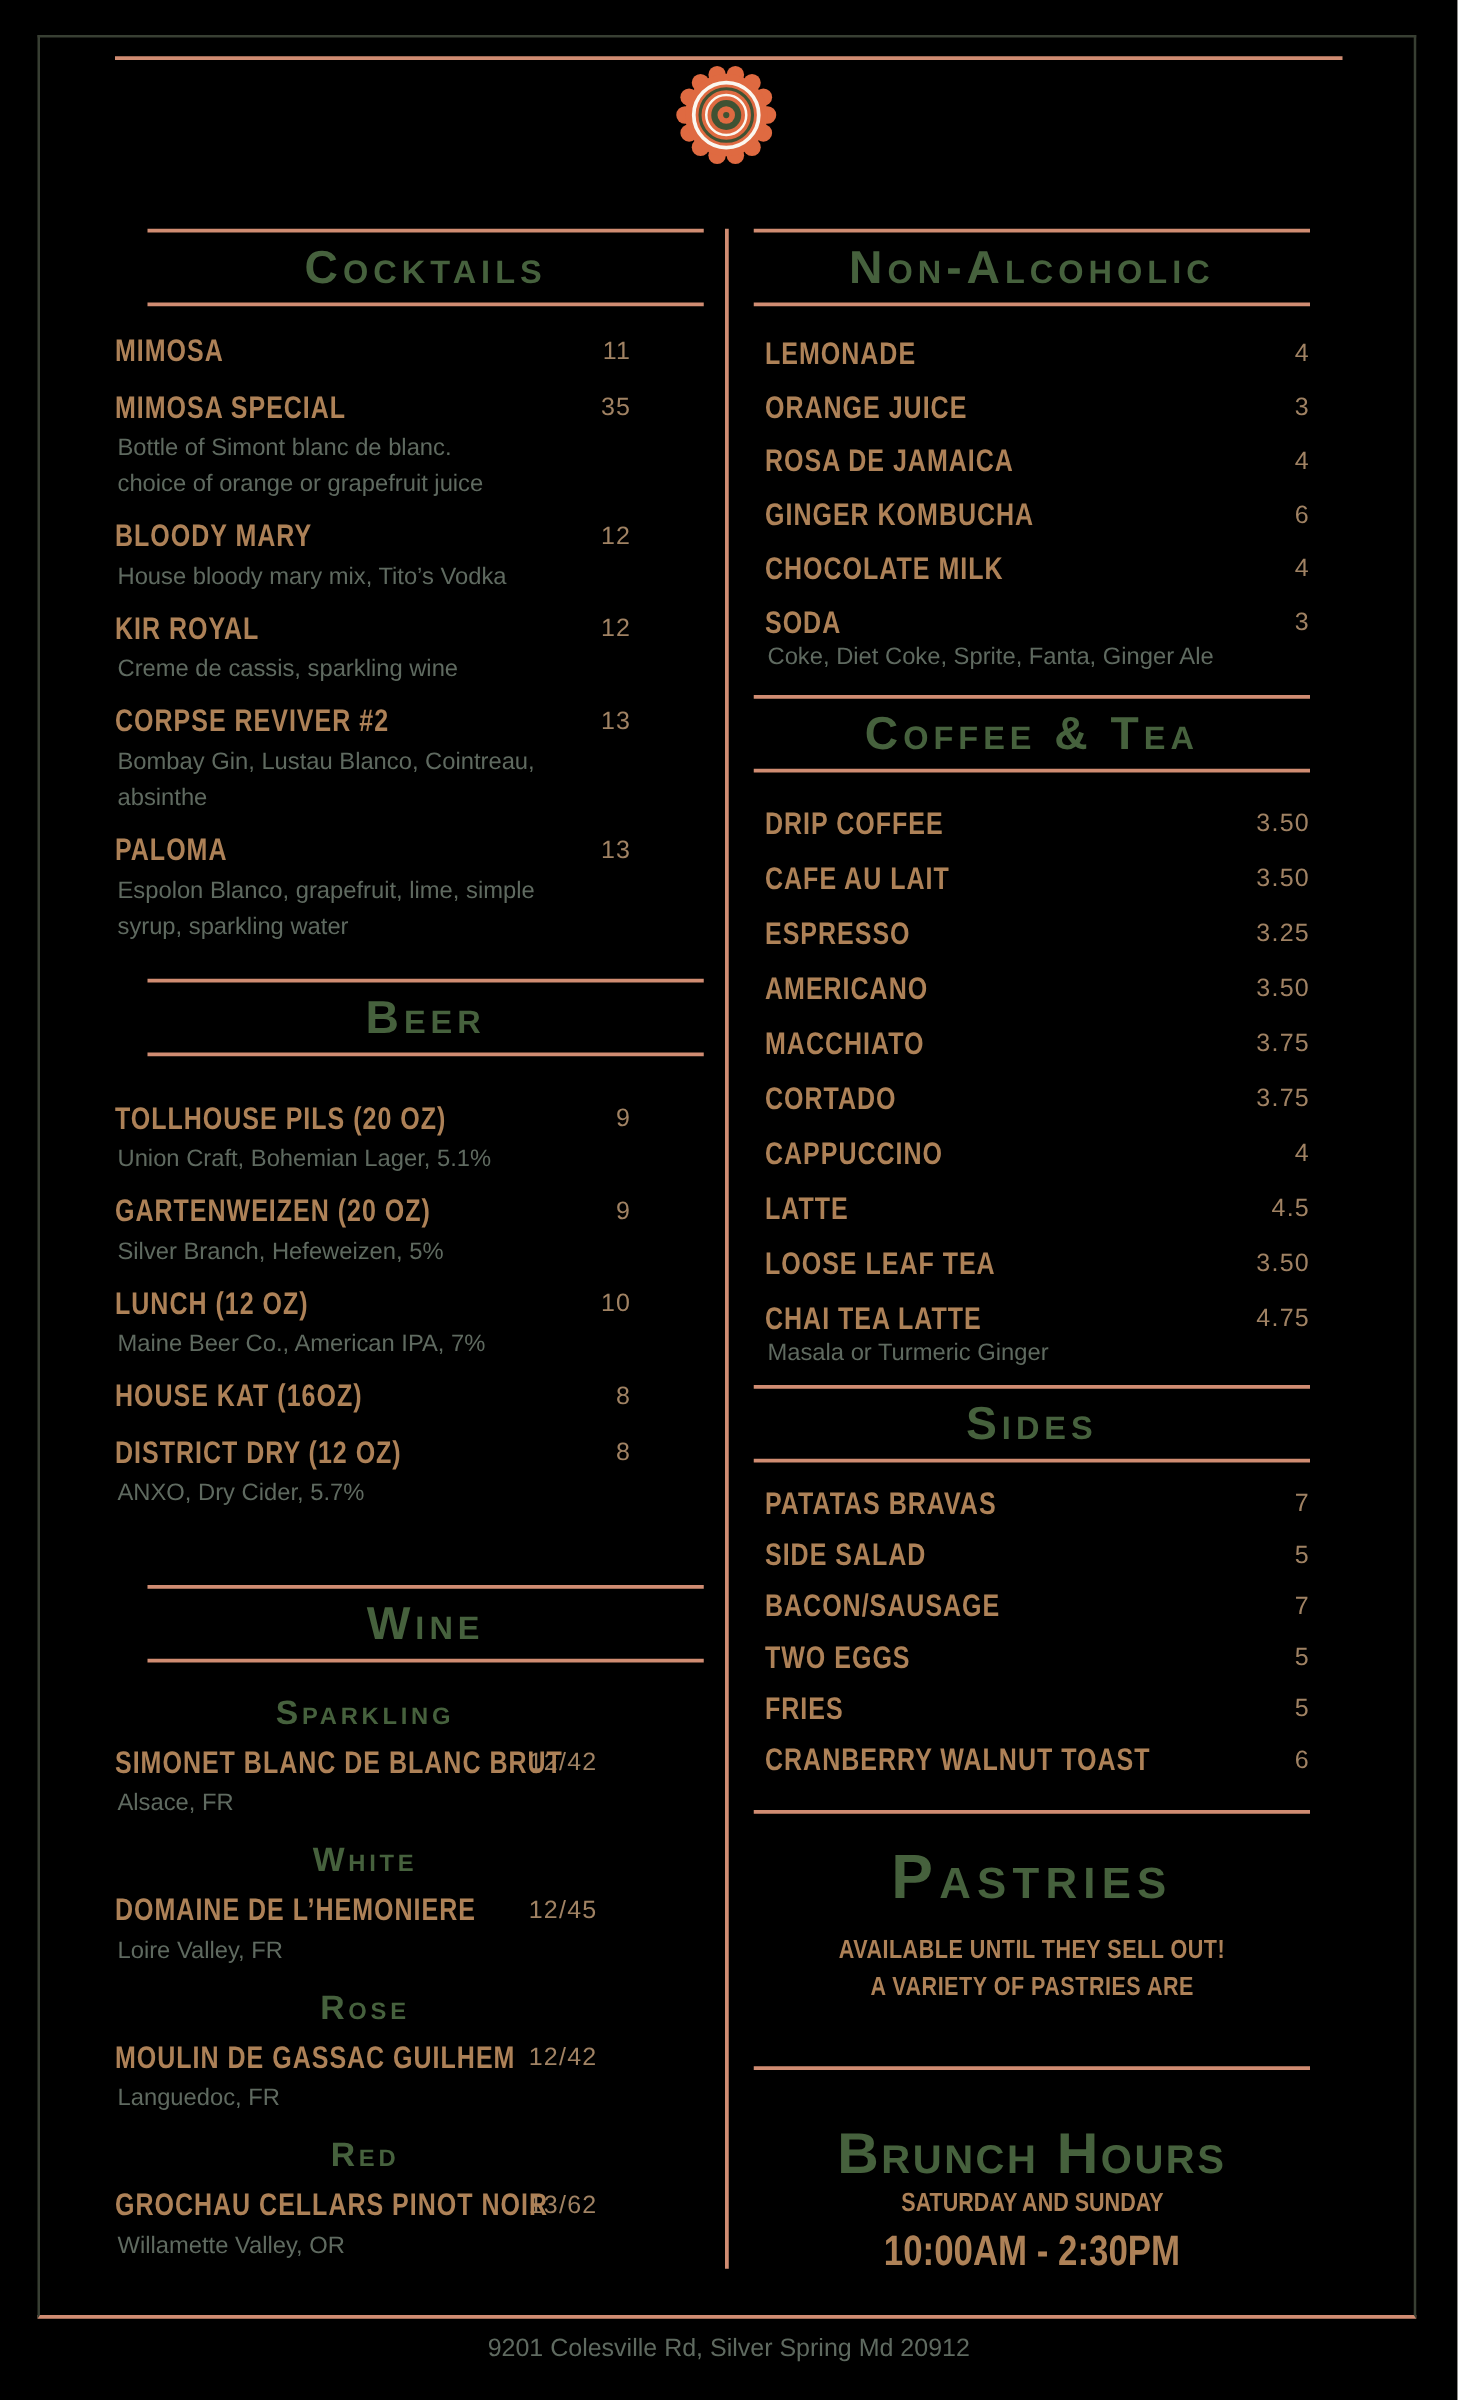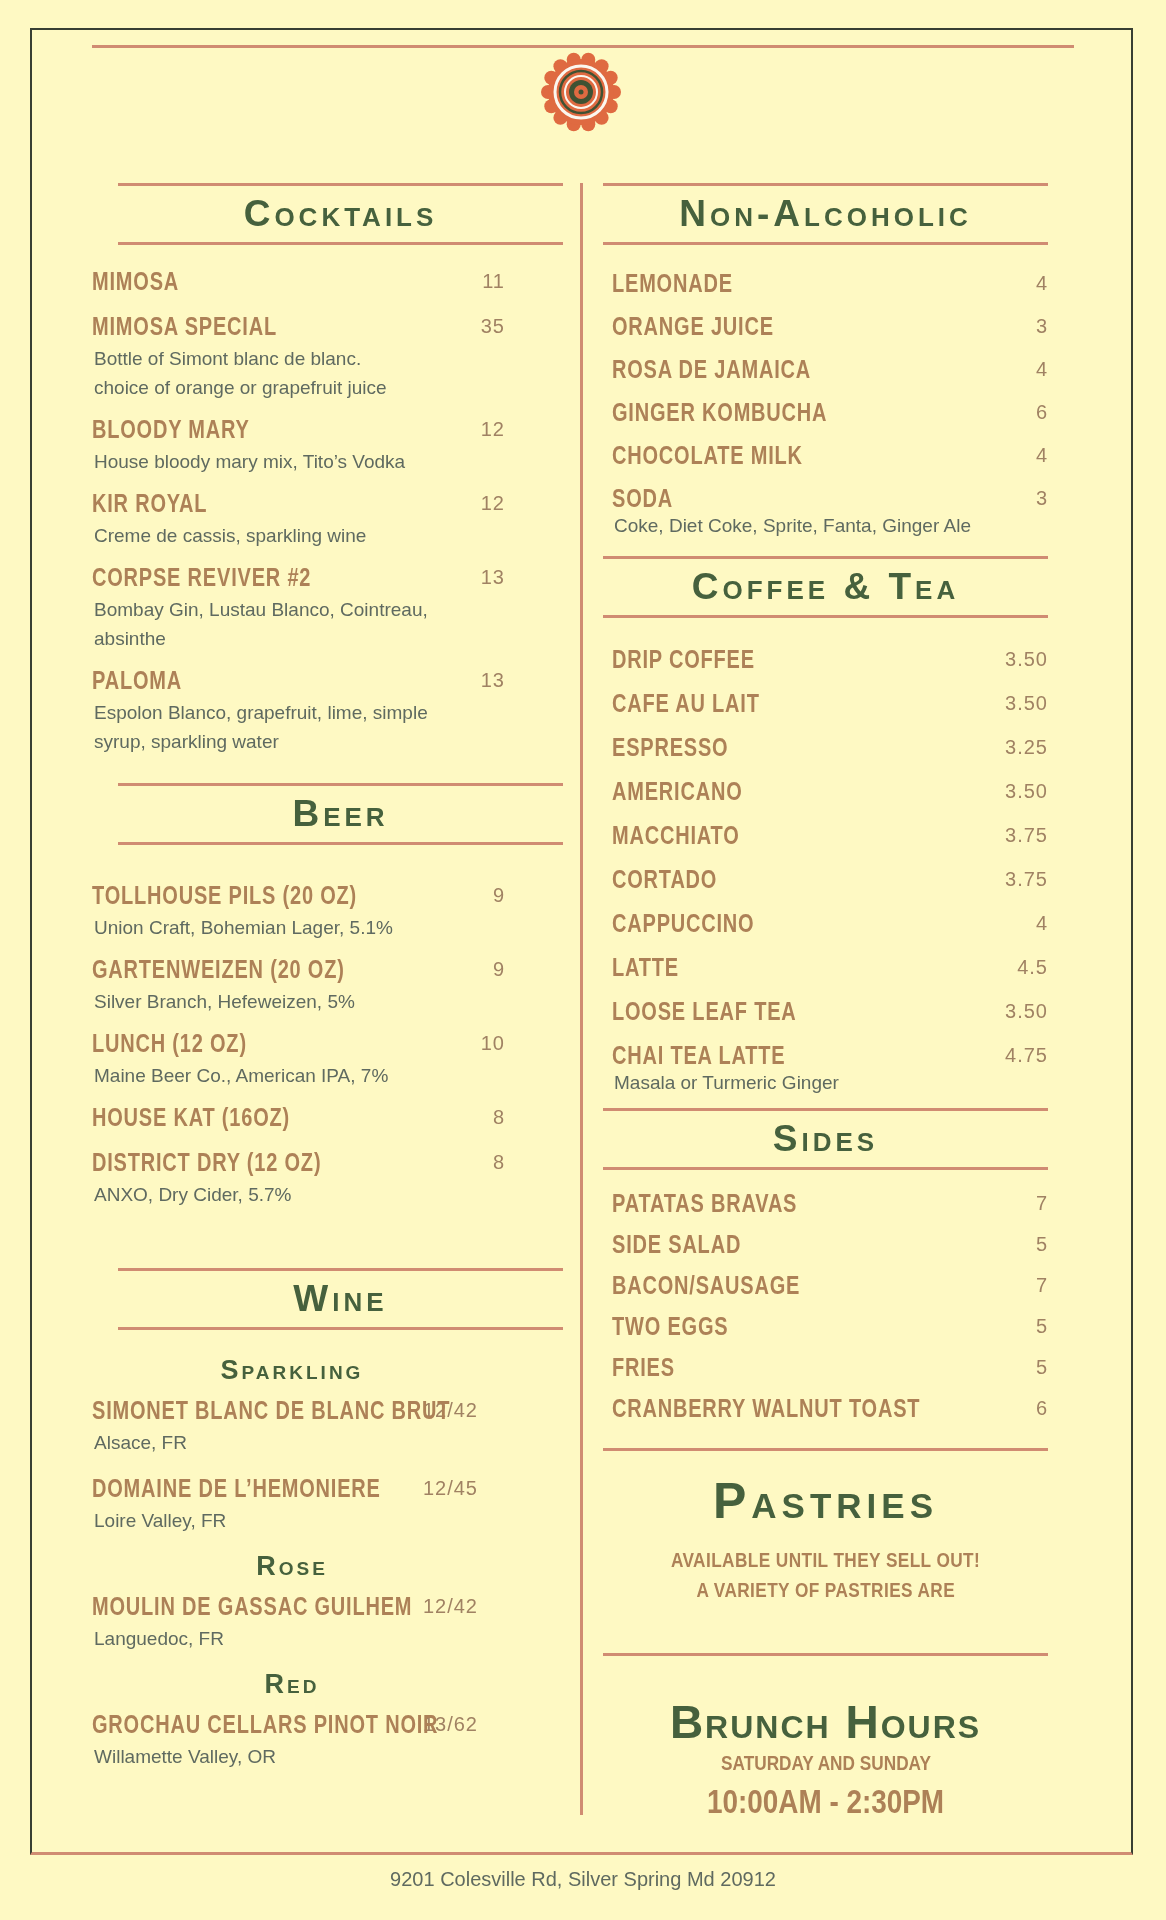--- a/index.html
+++ b/index.html
@@ -1,17 +1,17 @@
 <!DOCTYPE html>
 <html><head>
 <meta charset="utf-8">
 <style>
   html,body{margin:0;padding:0;background:#fcfaf6;}
   body{font-family:"Liberation Sans", sans-serif;}
-  #page{position:relative;width:1166px;height:1920px;background:#fef9c3;overflow:hidden;}
+  #page{position:relative;width:1166px;height:1920px;background:#000000;overflow:hidden;}
   .frame{position:absolute;left:30px;top:28px;width:1103px;height:1827px;box-sizing:border-box;
          border:2px solid #383f33;border-bottom:3px solid #d08c72;}
   .topline{position:absolute;left:92px;top:45px;width:982px;height:3px;background:#d08c72;}
   .vdiv{position:absolute;left:580px;top:183px;width:3px;height:1632px;background:#d08c72;}
   .flower{position:absolute;left:539px;top:50px;width:84px;height:84px;}
   .hline{height:3px;background:#d08c72;}
   .hd{position:absolute;}
   .tt{font-variant:small-caps;font-weight:bold;color:#46613d;text-align:center;
       font-size:37px;line-height:44px;letter-spacing:4px;margin:6px 0;}
   .items{position:absolute;}
@@ -185,20 +185,21 @@
   <div class="items wn" style="left:92px;top:1352px;width:400px">
     <div class="sub">
       <div class="sl">Sparkling</div>
       <div class="rw">
         <span class="nmw"><span class="nm">SIMONET BLANC DE BLANC BRUT</span></span>
         <span class="pr">12/42</span>
       </div>
       <div class="ds">Alsace, FR</div>
     </div>
     <div class="sub">
+      <div class="sl">White</div>
       <div class="rw">
         <span class="nmw"><span class="nm">DOMAINE DE L’HEMONIERE</span></span>
         <span class="pr">12/45</span>
       </div>
       <div class="ds">Loire Valley, FR</div>
     </div>
     <div class="sub">
       <div class="sl">Rose</div>
       <div class="rw">
         <span class="nmw"><span class="nm">MOULIN DE GASSAC GUILHEM</span></span>

